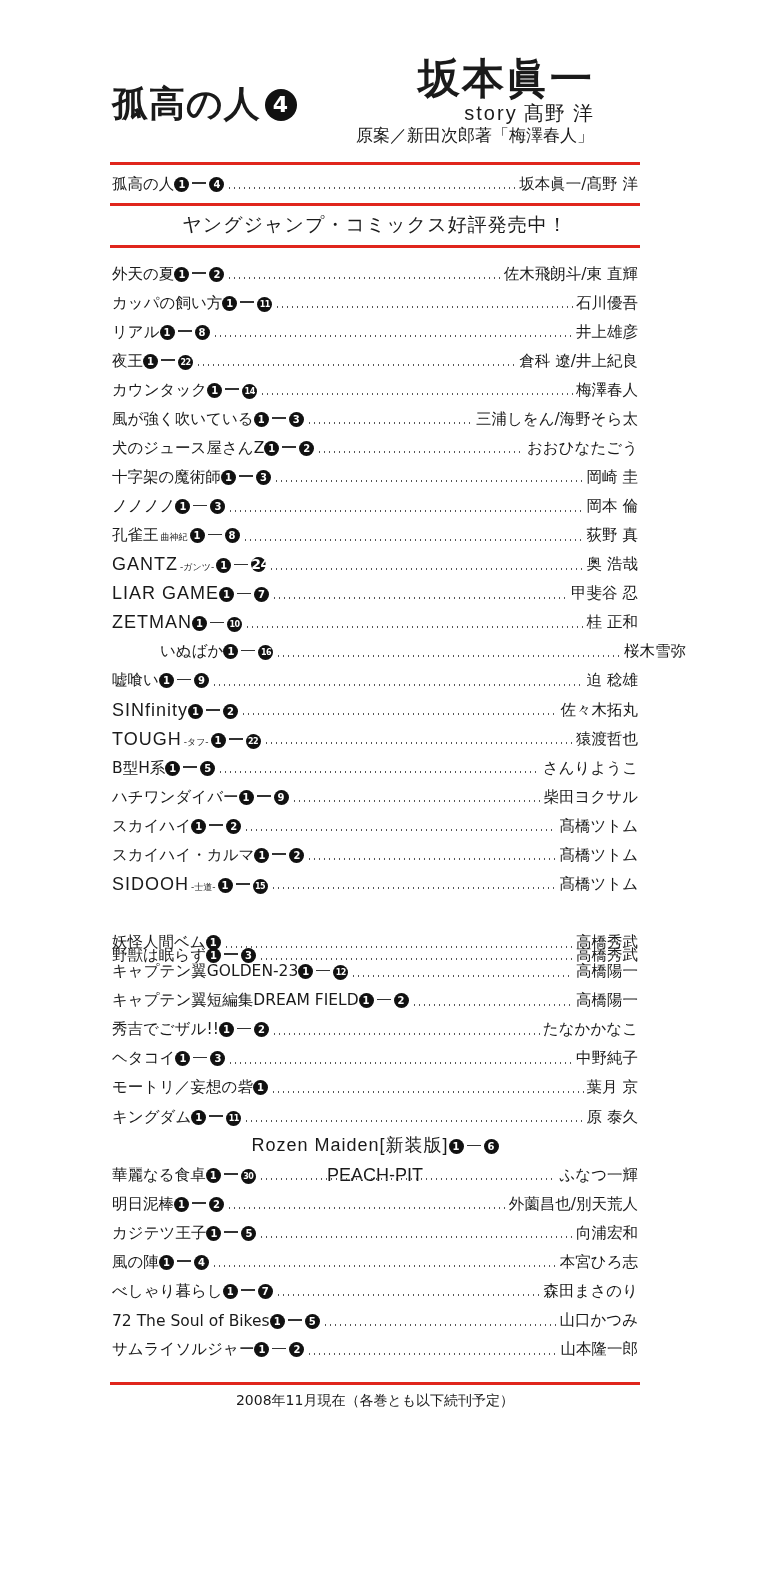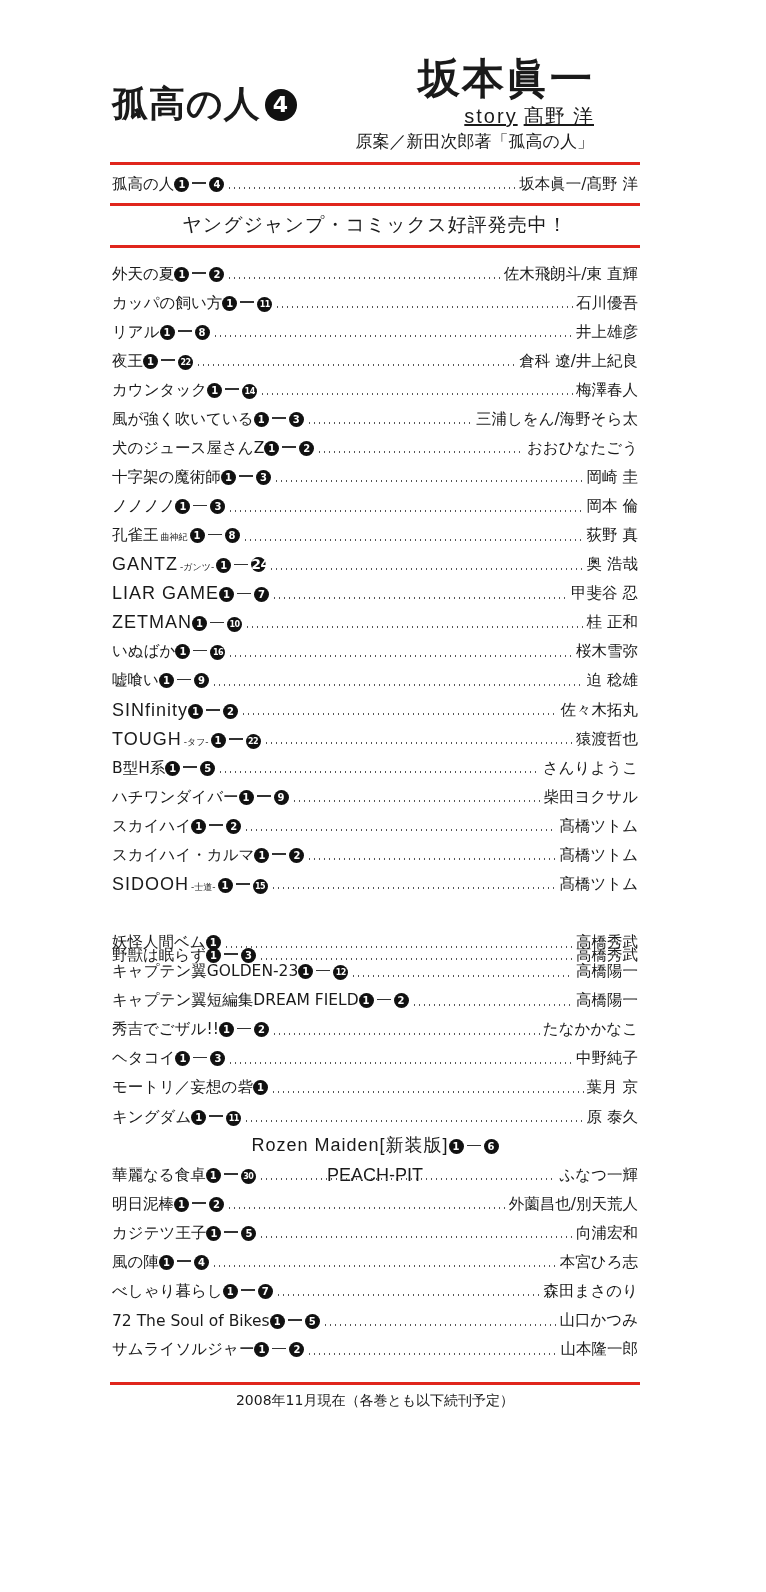--- a/index.html
+++ b/index.html
@@ -14,21 +14,21 @@
     position: absolute; left: 112px; top: 82px;
     font-size: 36px; font-weight: bold; letter-spacing: 1px; line-height: 44px;
   }
   .circ-big {
     display: inline-block; width: 32px; height: 32px; border-radius: 50%;
     background: #111; color: #fff; font-size: 22px; line-height: 32px;
     text-align: center; vertical-align: 4px; margin-left: 4px; font-weight: bold;
   }
   .author-block { position: absolute; right: 120px; top: 56px; text-align: right; }
   .author-main { font-size: 42px; font-weight: bold; line-height: 46px; letter-spacing: 2px; }
-  .author-story { font-size: 20px; line-height: 28px; letter-spacing: 1px; text-decoration: underline; }
+  .author-story { font-size: 20px; line-height: 22px; letter-spacing: 1px; }
   .author-story .lat { font-family: "Liberation Sans", sans-serif; letter-spacing: 2px; margin-right: 6px; }
   .author-orig { font-size: 17px; line-height: 22px; }
 
   .redline { position: absolute; left: 110px; width: 530px; height: 3px; background: #e0261c; }
 
   .row {
     position: absolute; left: 112px; width: 526px; height: 26px;
     display: flex; align-items: center; font-size: 15.5px; white-space: nowrap;
   }
   .row .t { flex: 0 0 auto; }
@@ -63,21 +63,21 @@
 
   <div class="title">
     <span>孤高の人</span><span class="circ-big">4</span>
   </div>
 
   <div class="author-block">
     <div class="author-main">坂本眞一</div>
     <div class="author-story">
       <span class="lat">story</span><span>髙野 洋</span>
     </div>
-    <div class="author-orig">原案／新田次郎著「孤高の人」</div>
+    <div class="author-orig">原案／新田次郎著「梅澤春人」</div>
   </div>
 
   <div class="redline" style="top:162px"></div>
 
   <div class="row" style="top:171px">
     <span class="t"><span>孤高の人</span><span class="vol">1</span><span class="vol-dash"></span><span class="vol">4</span></span>
     <span class="dots"></span>
     <span class="a">坂本眞一/髙野 洋</span>
   </div>
 
@@ -144,21 +144,21 @@
       <div class="row" style="top: 580.77px;">
         <span class="t"><span class="lat">LIAR GAME</span><span class="vol">1</span><span class="vol-dash"></span><span class="vol">7</span></span>
         <span class="dots"></span>
         <span class="a">甲斐谷 忍</span>
       </div>
       <div class="row" style="top: 609.84px;">
         <span class="t"><span class="lat">ZETMAN</span><span class="vol">1</span><span class="vol-dash"></span><span class="vol" style="font-size: 8px; letter-spacing: -0.5px;">10</span></span>
         <span class="dots"></span>
         <span class="a">桂 正和</span>
       </div>
-      <div class="row" style="top: 638.91px;">
+      <div class="row" style="top: 638.91px; margin-left: 48px;">
         <span class="t"><span>いぬばか</span><span class="vol">1</span><span class="vol-dash"></span><span class="vol" style="font-size: 8px; letter-spacing: -0.5px;">16</span></span>
         <span class="dots"></span>
         <span class="a">桜木雪弥</span>
       </div>
       <div class="row" style="top: 667.98px;">
         <span class="t"><span>嘘喰い</span><span class="vol">1</span><span class="vol-dash"></span><span class="vol">9</span></span>
         <span class="dots"></span>
         <span class="a">迫 稔雄</span>
       </div>
       <div class="row" style="top: 697.05px;">

